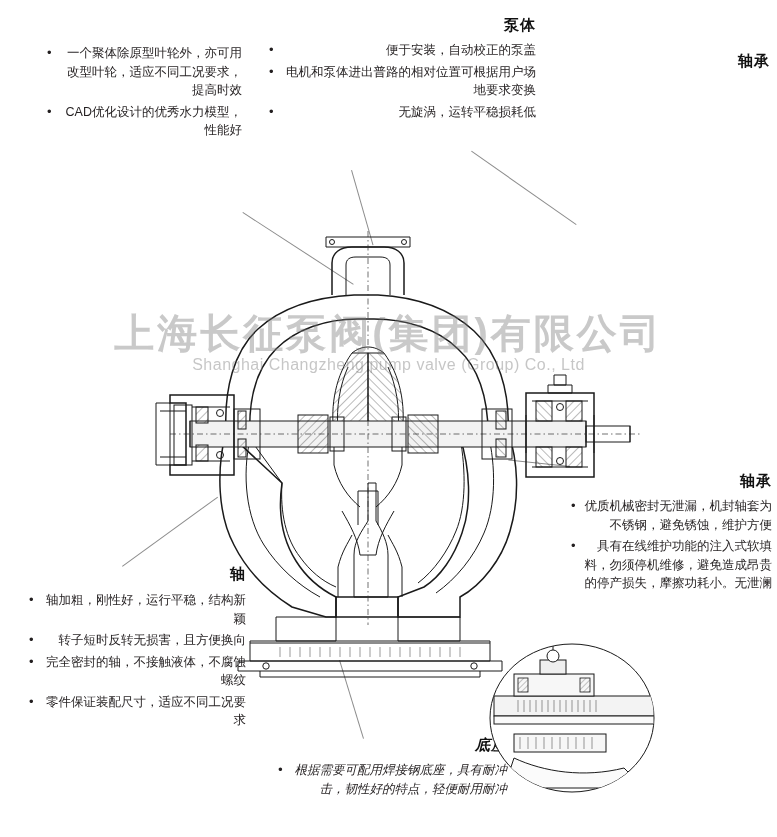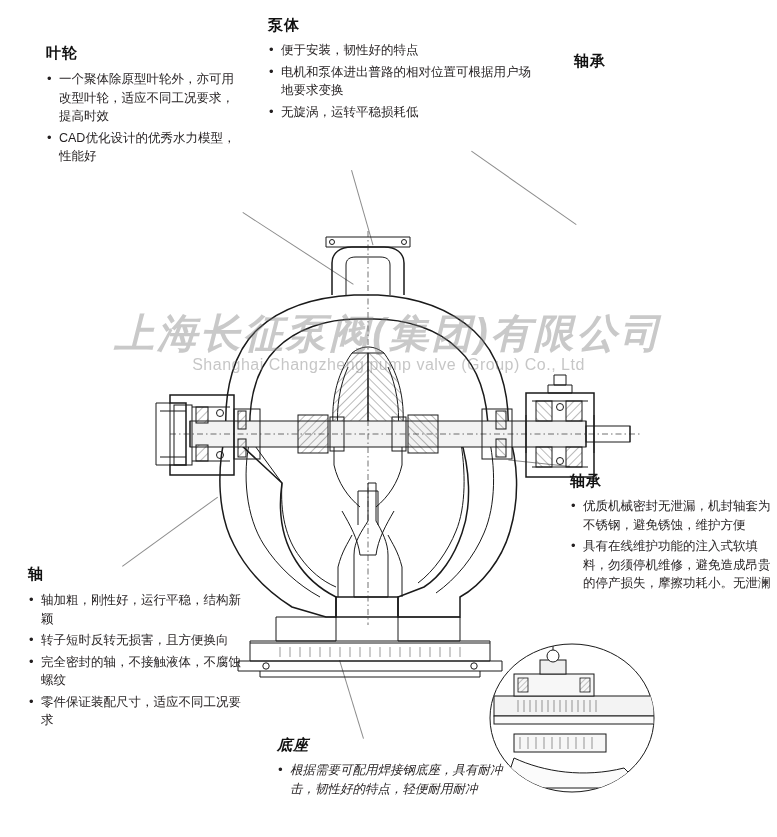--- a/index.html
+++ b/index.html
@@ -15,21 +15,21 @@
   }
 
   #stage {
     position: absolute;
     left: 0; top: 0;
     width: 777px;
     height: 837px;
   }
 
   
-  .callout { position: absolute; }
+  .callout { position: absolute; text-align: right; }
   .callout h3 {
     margin: 0 0 6px 0;
     font-size: 15px;
     font-weight: bold;
     letter-spacing: 1px;
     color: #111;
   }
   .callout ul {
     margin: 0;
     padding: 0;
@@ -74,21 +74,20 @@
     pointer-events: none;
     z-index: 40;
   }
   #wm-cn {
     font-size: 40px;
     font-weight: bold;
     letter-spacing: 3px;
     color: rgba(120,120,120,0.40);
     line-height: 1.05;
     white-space: nowrap;
-    font-style: italic;
   }
   #wm-en {
     font-size: 16px;
     letter-spacing: 0.5px;
     color: rgba(120,120,120,0.42);
     white-space: nowrap;
     margin-top: 2px;
   }
 
   
@@ -327,31 +326,30 @@
       </g>
     </svg>
   </div>
 
   <div id="watermark">
     <div id="wm-cn">上海长征泵阀(集团)有限公司</div>
     <div id="wm-en">Shanghai Changzheng pump valve (Group) Co., Ltd</div>
   </div>
 
   <div class="callout" id="c-yelun">
-    <h3>叶轮</h3>
     <ul>
       <li>一个聚体除原型叶轮外，亦可用改型叶轮，适应不同工况要求，提高时效</li>
       <li>CAD优化设计的优秀水力模型，性能好</li>
     </ul>
   </div>
 
   <div class="callout" id="c-bengti">
     <h3>泵体</h3>
     <ul>
-      <li>便于安装，韧性好的特点</li>
+      <li>便于安装，自动校正的泵盖</li>
       <li>电机和泵体进出普路的相对位置可根据用户场地要求变换</li>
       <li>无旋涡，运转平稳损耗低</li>
     </ul>
   </div>
 
   <div class="callout" id="c-zc1">
     <h3>轴承</h3>
   </div>
 
   <div class="callout" id="c-zc2">

